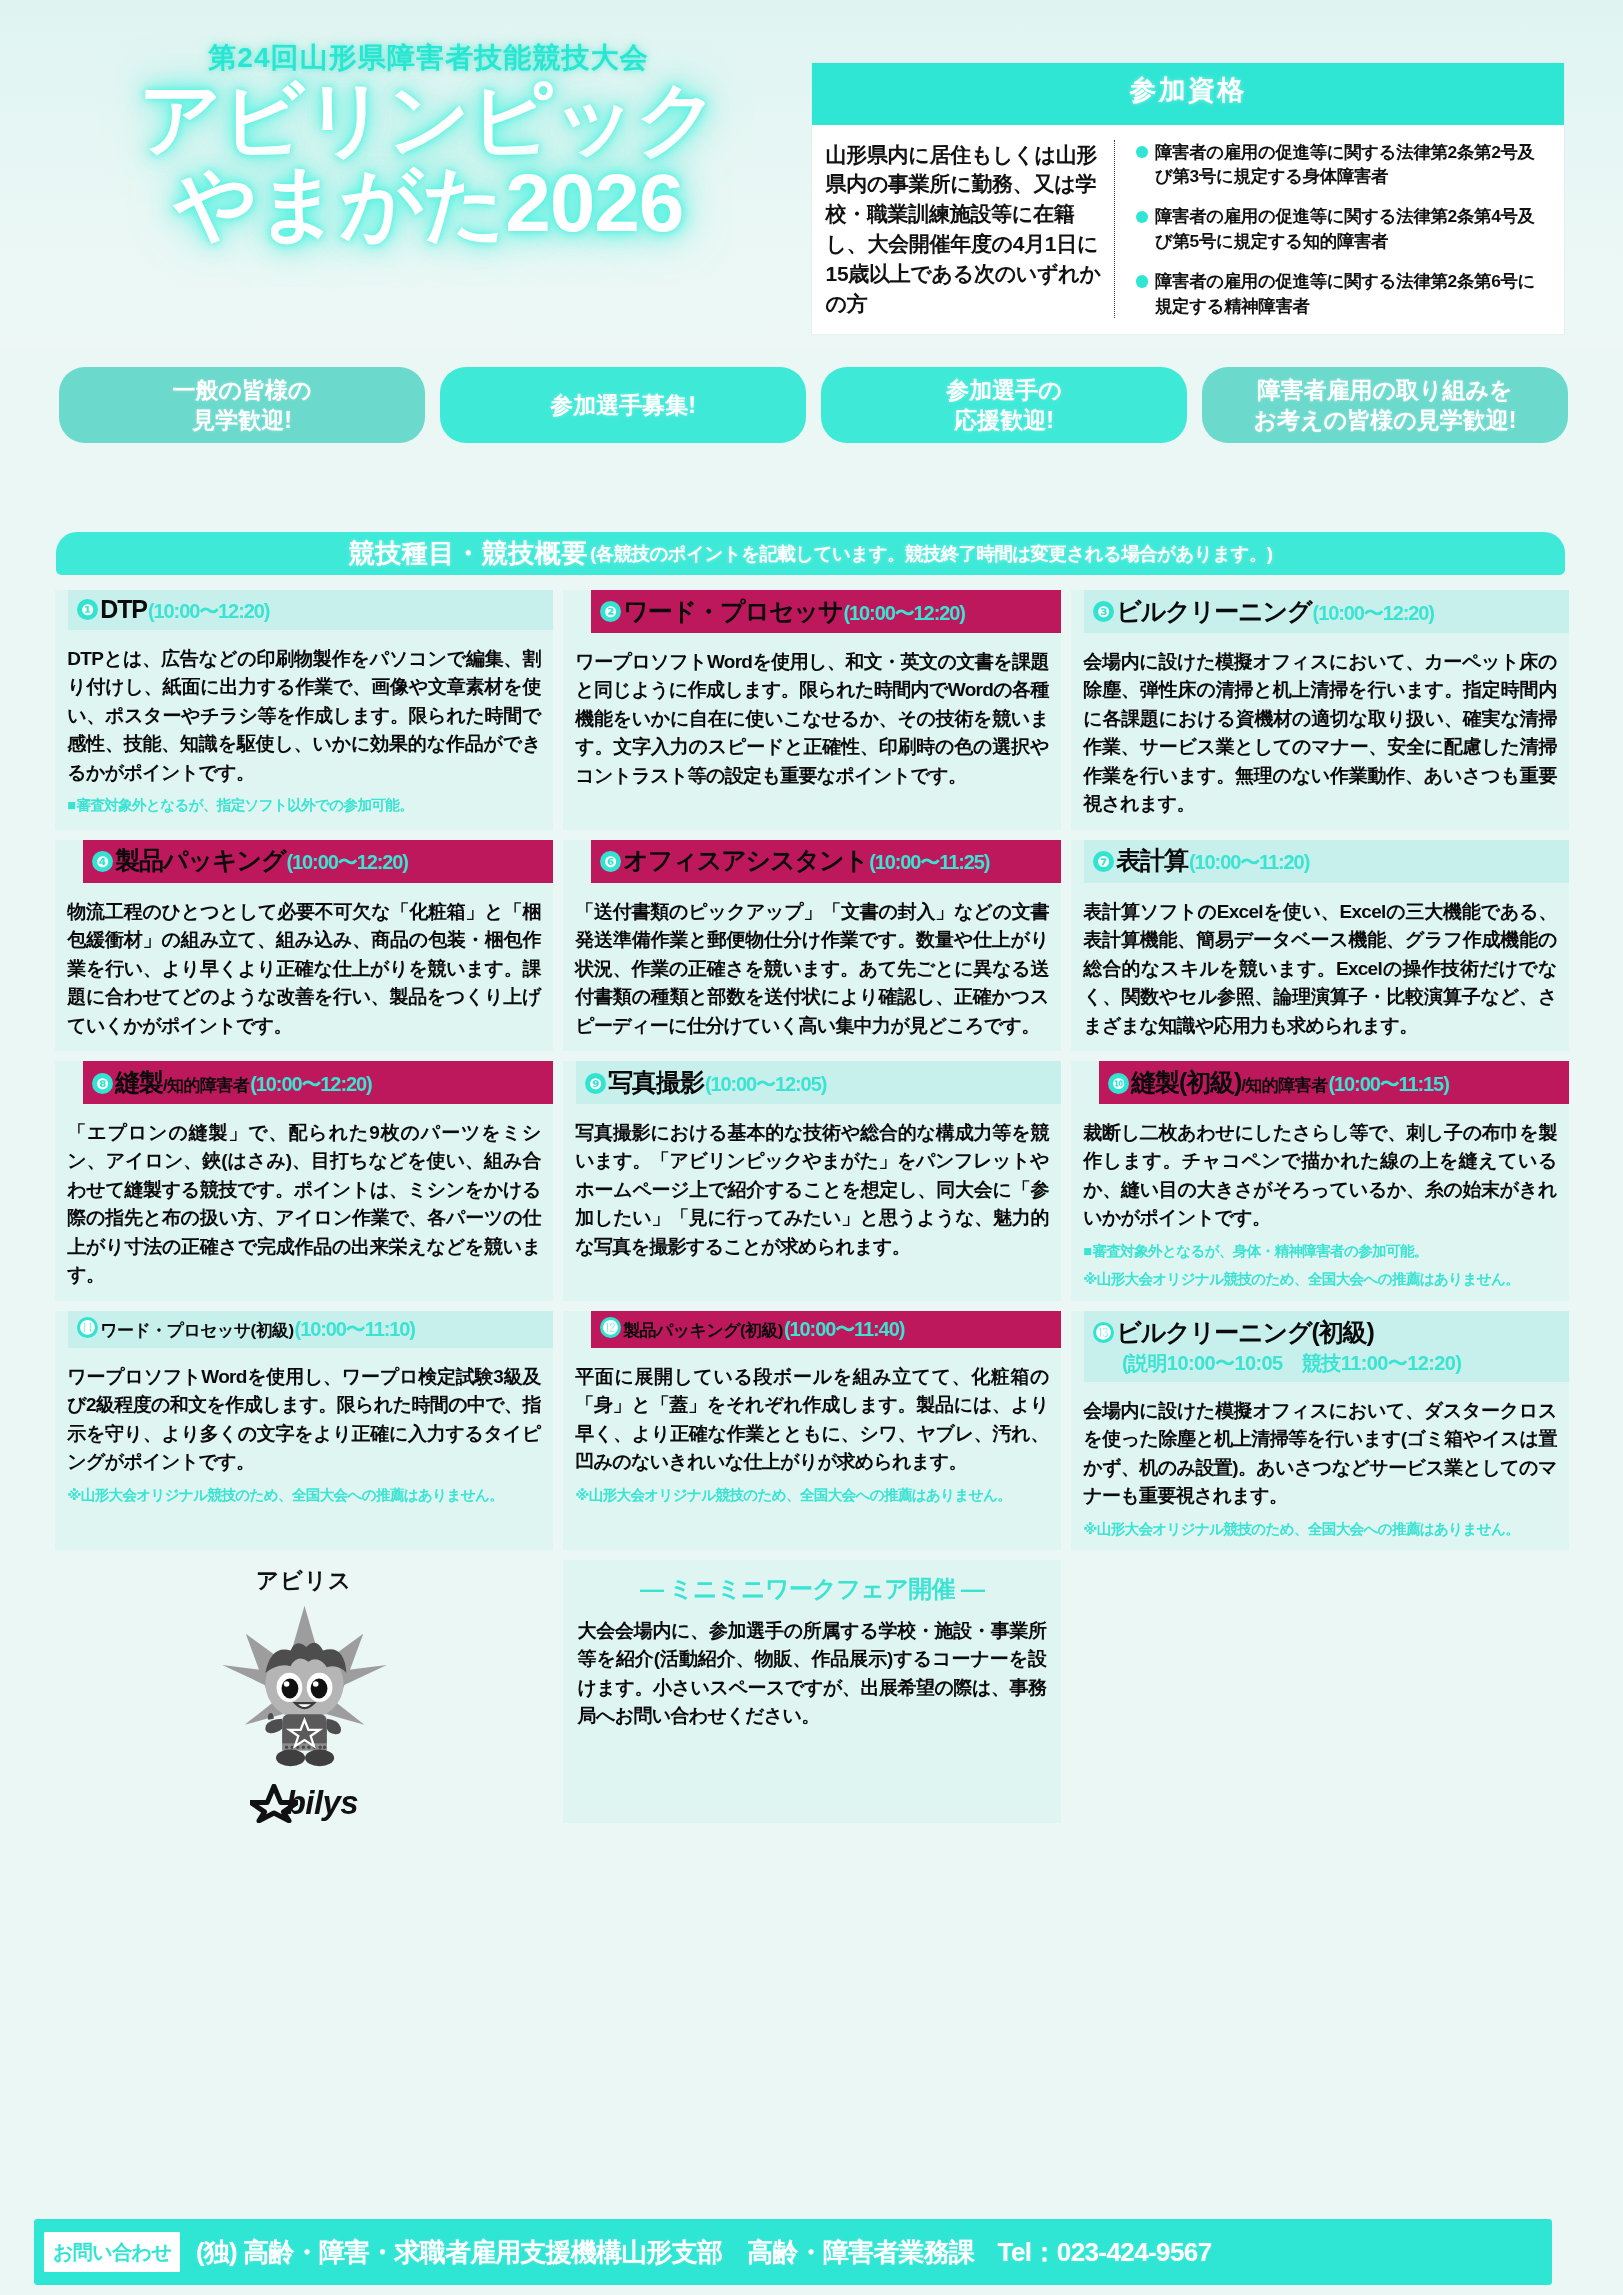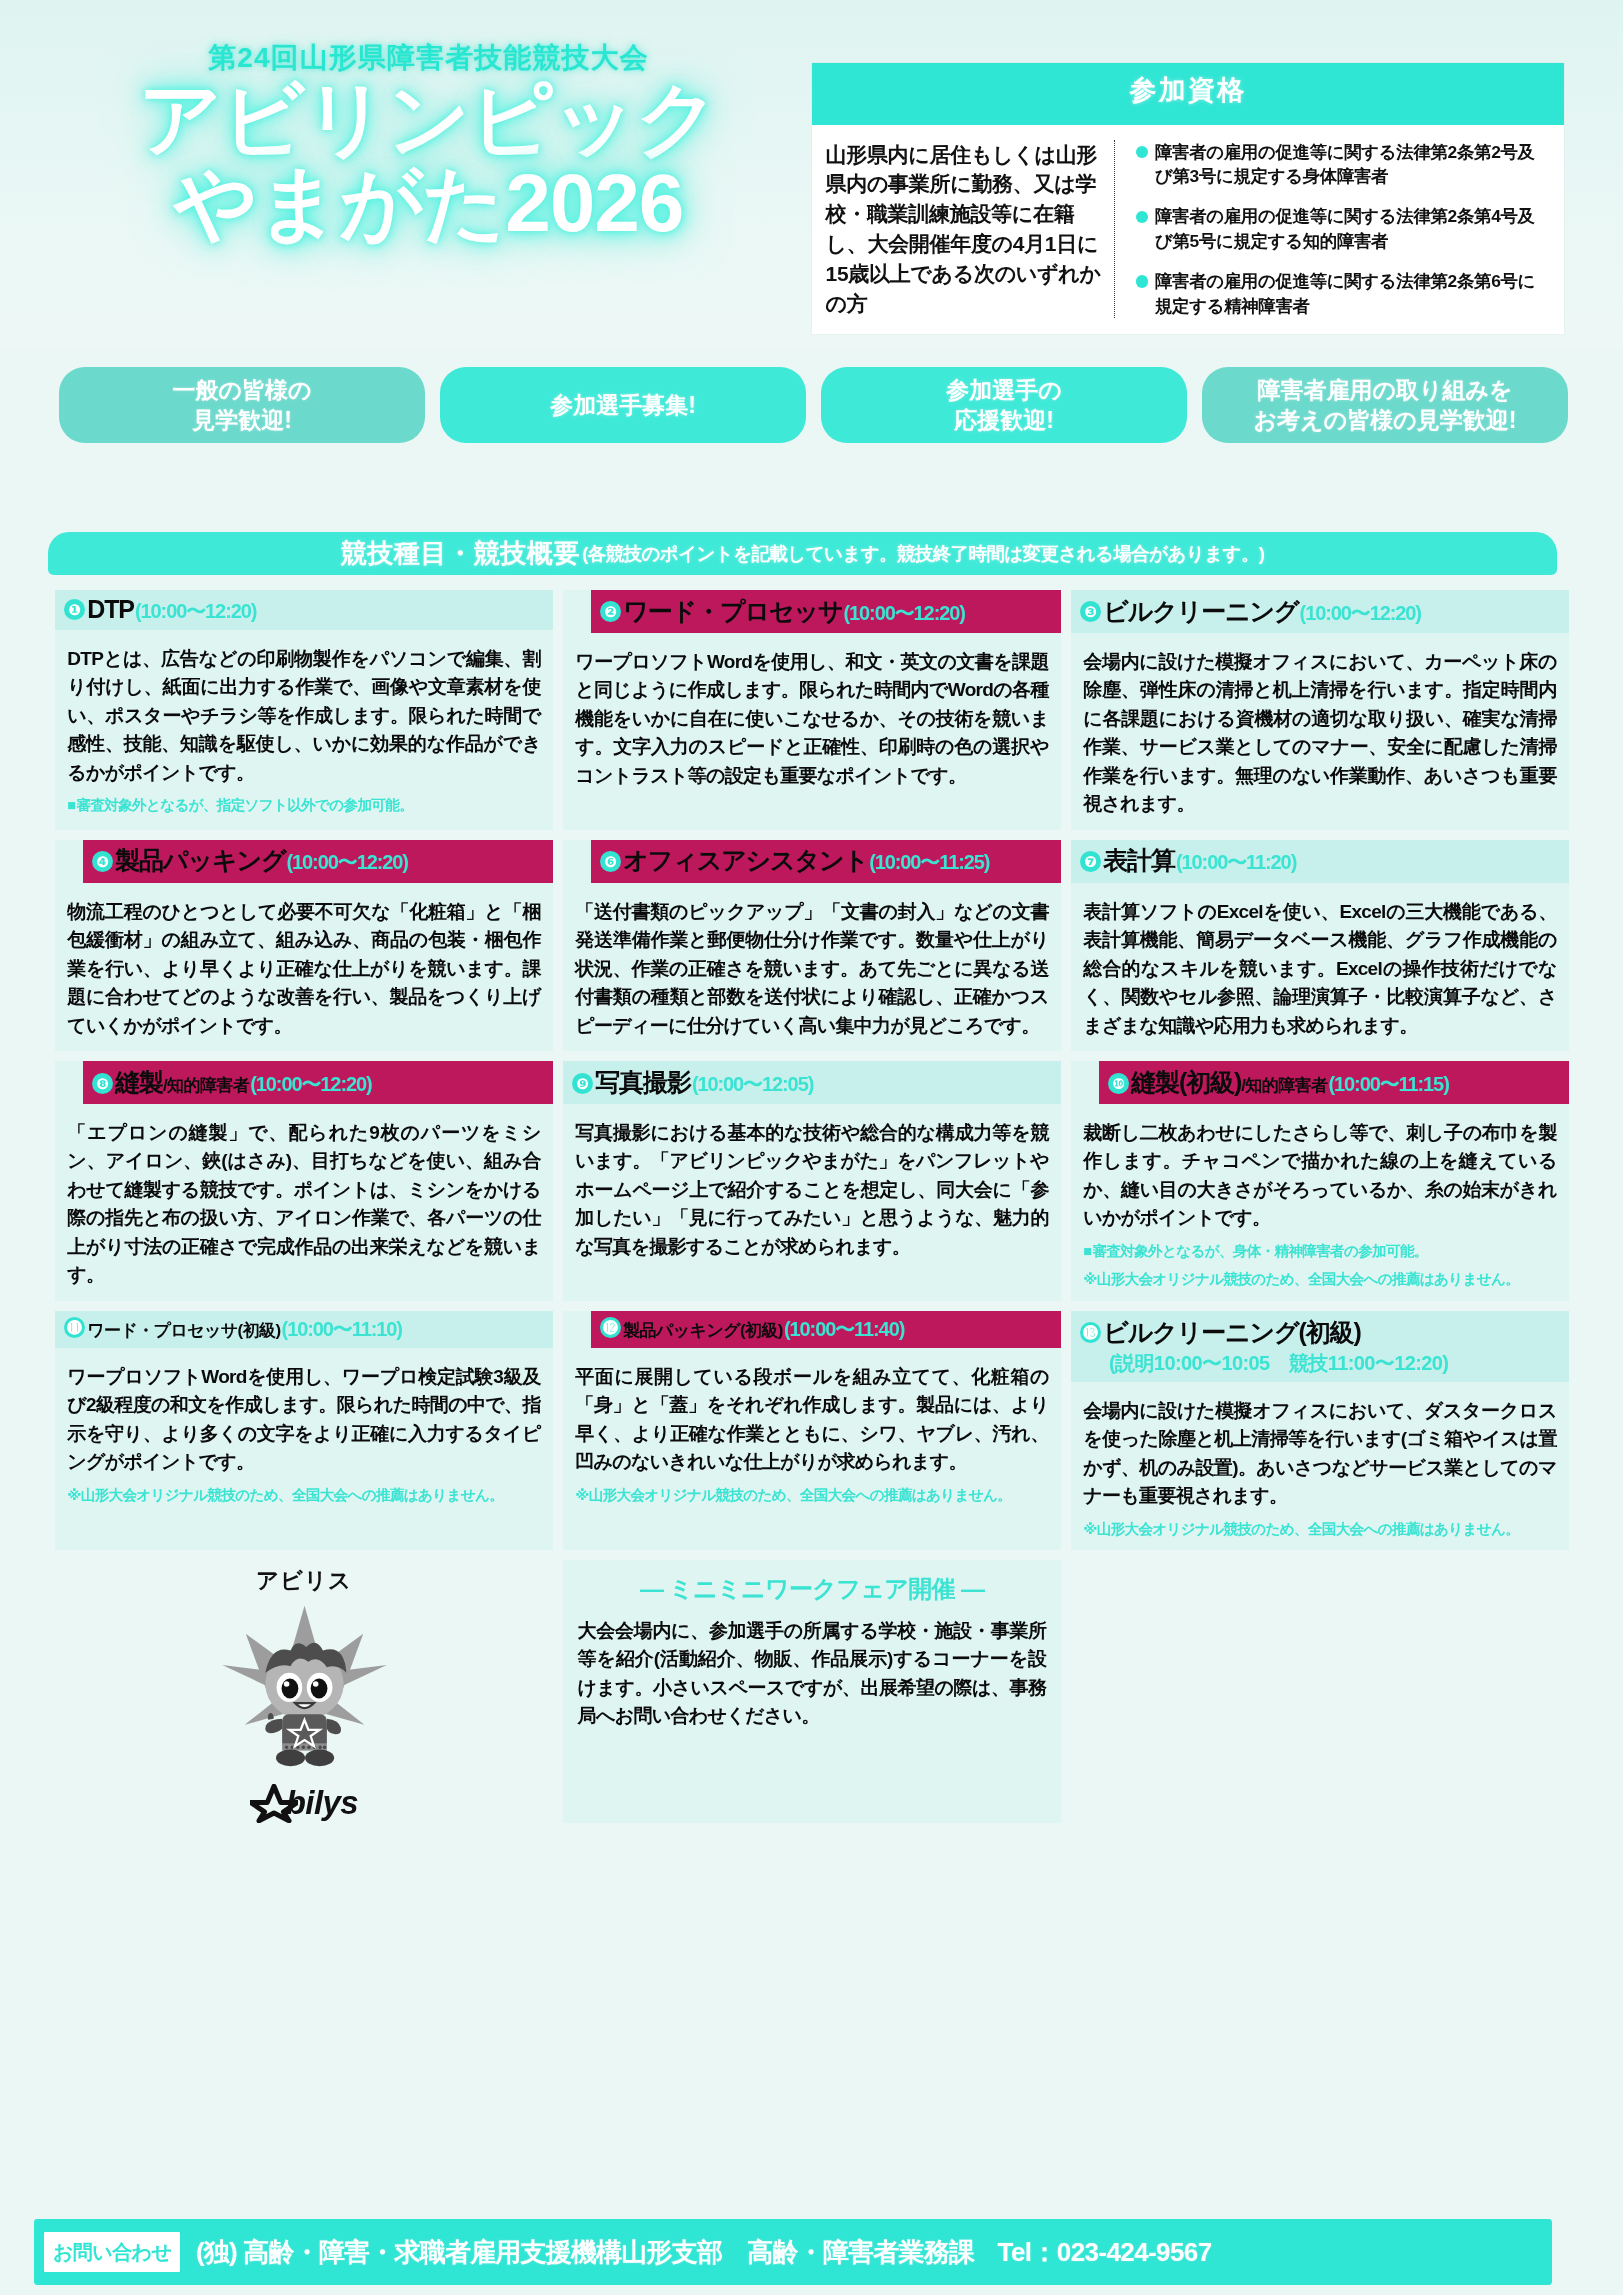--- a/index.html
+++ b/index.html
@@ -137,21 +137,21 @@
     height: 76px;
     letter-spacing: 0px;
     text-shadow: 0 0 3.4px rgba(255,255,255,.35);
   }
   .badge.tone-a { background: #3fe9d8; }
   .badge.tone-b { background: #6bd9cc; }
 
   
   .section-bar {
     position: absolute;
-    left: 48px; top: 532px;
+    left: 56px; top: 532px;
     width: 1509px; height: 43px;
     background: #3fe9d8;
     border-radius: 21px 21px 5.6px 5.6px;
     color: #ffffff;
     display: flex;
     align-items: center;
     justify-content: center;
     text-shadow: 0 0 3.4px rgba(255,255,255,.4);
   }
   .section-bar .sb-main {
@@ -178,21 +178,21 @@
   .card {
     background: #dff5f2;
     display: flex;
     flex-direction: column;
   }
   .card-head {
     padding: 4.5px 7.9px 5.6px 9px;
     display: block;
     min-height: 37px;
   }
-  .card-head.head-cyan { background: #c7f0ec; }
+  .card-head.head-cyan { background: #c7f0ec; margin-left: 13px; }
   .card-head.head-gray { background: #be185d; margin-left: 28px; }
   .head-row { display: block; white-space: nowrap; }
   .num {
     display: inline-block;
     width: 21px; height: 21px;
     border-radius: 50%;
     background: #33e3d2;
     color: #ffffff;
     font-size: 15px;
     font-weight: 900;

